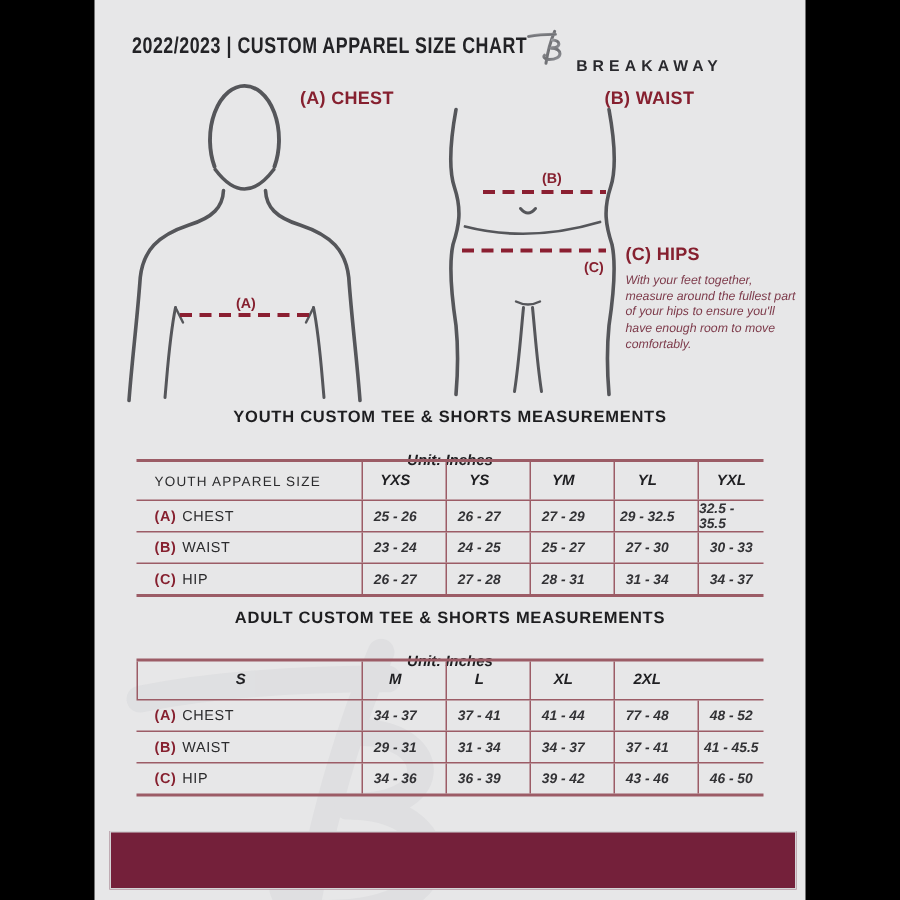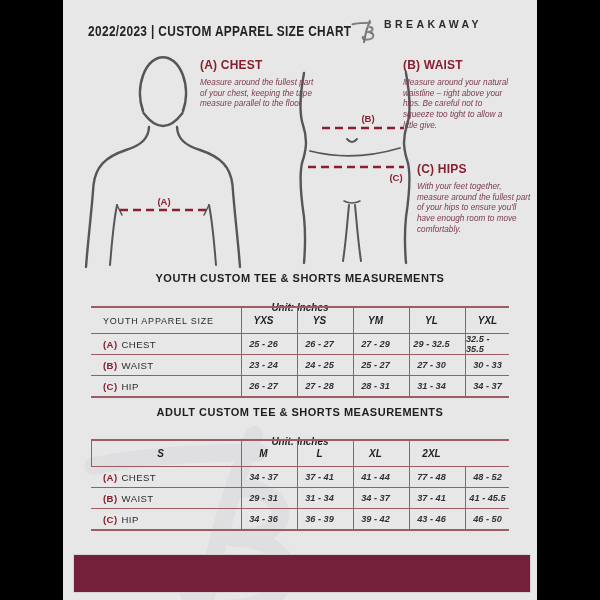--- a/index.html
+++ b/index.html
@@ -13,21 +13,21 @@
   }
   *{margin:0;padding:0;box-sizing:border-box;}
   html,body{width:600px;height:600px;}
   body{background:#000;font-family:"Liberation Sans",sans-serif;position:relative;overflow:hidden;}
   .doc{position:absolute;left:63px;top:0;width:474px;height:600px;background:var(--docbg);overflow:hidden;}
 
   
   .hdr{position:absolute;left:0;top:18px;width:444px;height:30px;}
   .hdr-title{position:absolute;left:25px;top:5px;font-size:13.5px;font-weight:800;color:#232326;
     letter-spacing:.4px;transform:scaleX(.88) scaleY(1.12);transform-origin:left center;white-space:nowrap;}
-  .brand{position:absolute;right:25px;top:0;display:flex;align-items:flex-start;gap:7px;}
+  .brand{position:absolute;right:25px;top:0;display:flex;align-items:flex-end;gap:7px;}
   .brand-name{font-size:10.5px;font-weight:700;letter-spacing:3.4px;color:#2a2a2e;}
 
   
   .figs{position:absolute;left:0;top:55px;width:474px;height:215px;}
   .instr{position:absolute;color:var(--inst);}
   .instr h3{font-size:12px;font-weight:800;color:var(--accent);font-style:normal;margin-bottom:6px;letter-spacing:.2px;}
   .instr p{font-size:8.2px;font-style:italic;line-height:1.3;color:var(--inst);}
   .instr.a{left:137px;top:58px;width:118px;}
   .instr.b{left:340px;top:58px;width:112px;}
   .instr.c{left:354px;top:162px;width:118px;}
@@ -140,25 +140,23 @@
       <g fill="#86202f" font-size="9.5" font-weight="bold" text-anchor="middle">
         <text x="101" y="150">(A)</text>
         <text x="305" y="67">(B)</text>
         <text x="333" y="126">(C)</text>
       </g>
     </svg>
   </div>
 
   <div class="instr a">
     <h3>(A) CHEST</h3>
-    <p>Measure around the fullest part of your chest, keeping the tape measure parallel to the floor</p>
   </div>
   <div class="instr b">
     <h3>(B) WAIST</h3>
-    <p>Measure around your natural waistline – right above your hips. Be careful not to squeeze too tight to allow a little give.</p>
   </div>
   <div class="instr c">
     <h3>(C) HIPS</h3>
     <p>With your feet together, measure around the fullest part of your hips to ensure you'll have enough room to move comfortably.</p>
   </div>
 
   <div class="sect youth">
     <div class="t">YOUTH CUSTOM TEE &amp; SHORTS MEASUREMENTS</div>
     <div class="u">Unit: Inches</div>
   </div>

